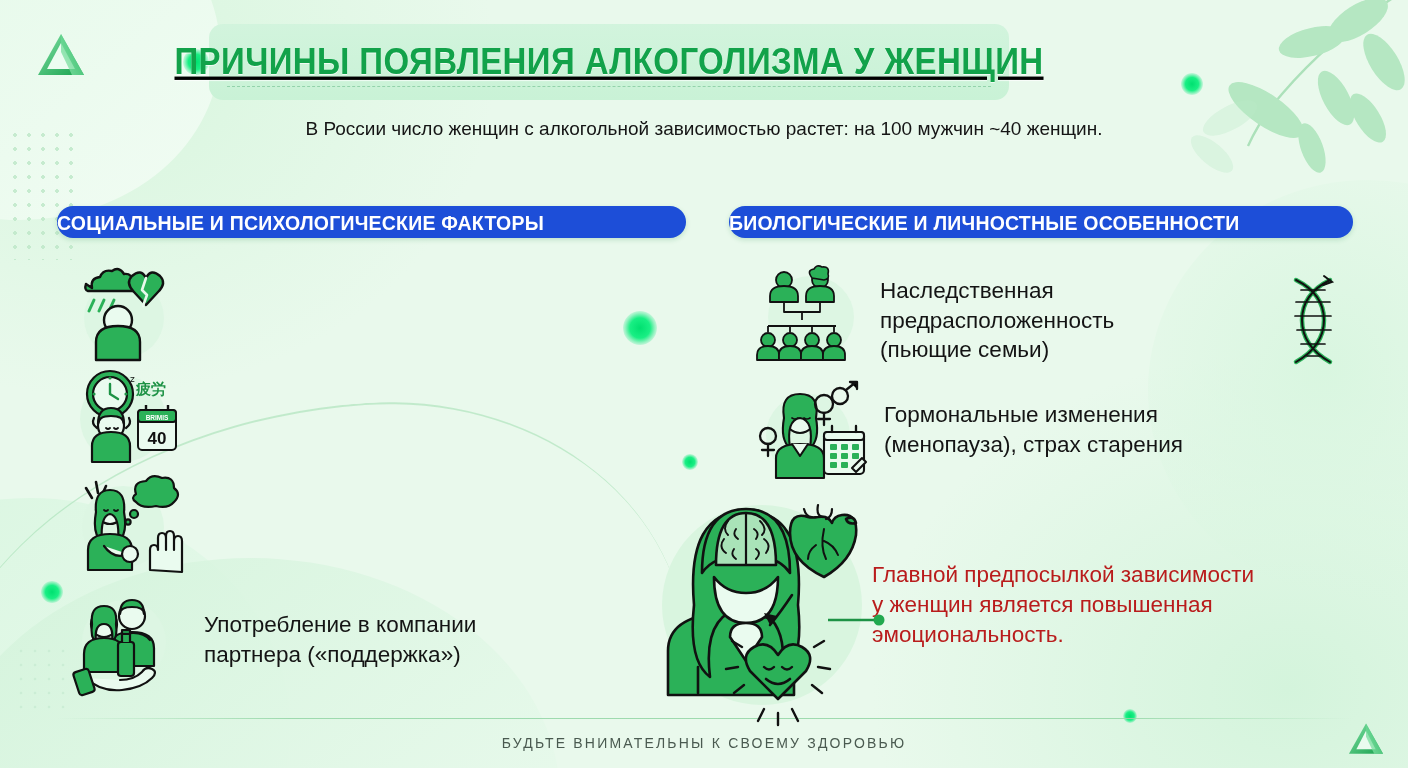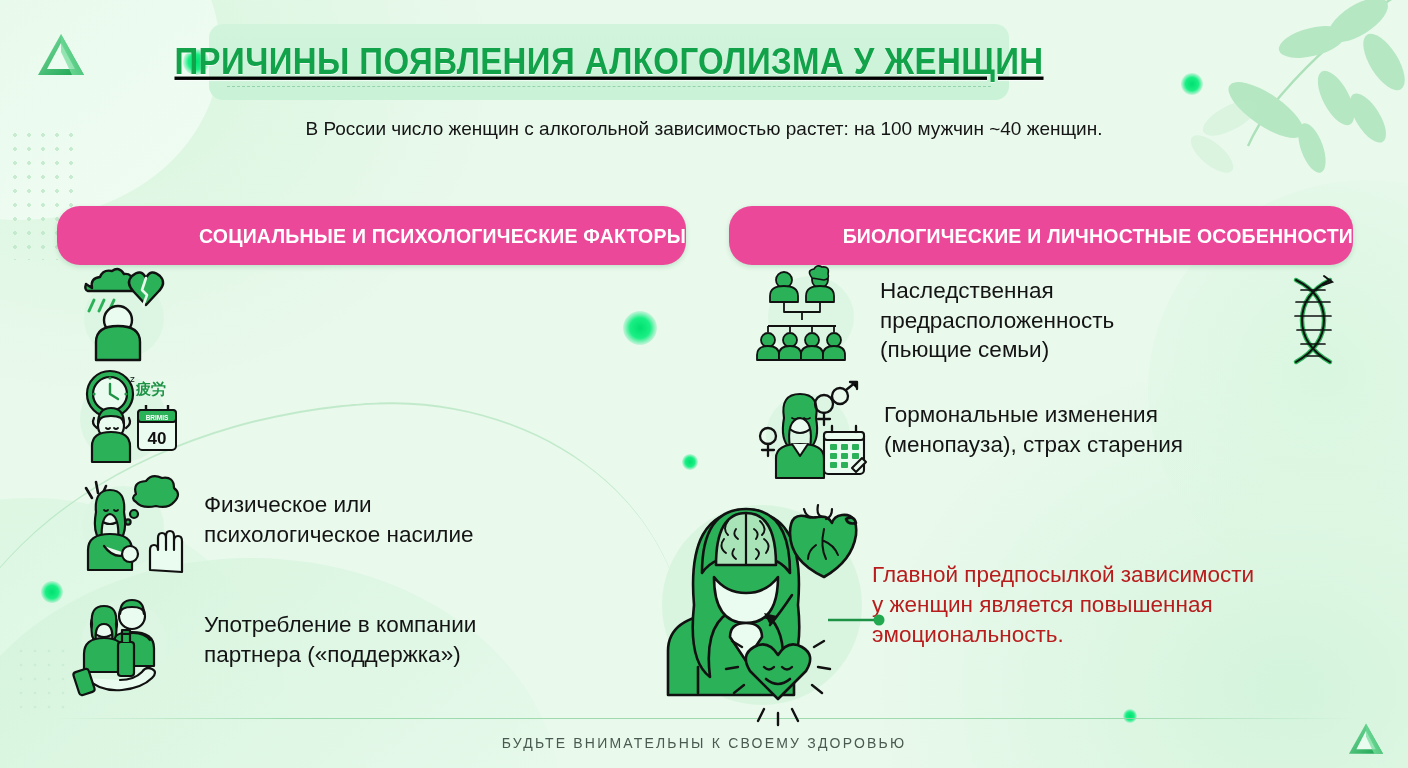--- a/index.html
+++ b/index.html
@@ -76,23 +76,23 @@
     transform:scaleY(1.12);
   }
 
   .subtitle {
     position:absolute; left:0; right:0; top:116px;
     text-align:center; font-size:19px; color:#151515; line-height:1.35;
   }
 
   
   .pill {
-    position:absolute; height:59px; border-radius:23px;
-    background:#ec4899;
-    display:flex; align-items:center; justify-content:flex-end;
+    position:absolute; height:32px; border-radius:23px;
+    background:#1d4ed8;
+    display:flex; align-items:center; justify-content:flex-start;
     box-shadow:0 2px 5px rgba(18,130,60,.18);
   }
   .pill-label {
     color:#ffffff; font-weight:bold; font-size:19.5px; letter-spacing:.2px;
     white-space:nowrap; transform:scaleY(1.08);
   }
   #pill-left  { left:57px;  top:206px; width:629px; }
   #pill-right { left:729px; top:206px; width:624px; }
 
   
@@ -269,22 +269,20 @@
         <path d="M18 94 v-20 q0-16 22-16 q22 0 22 16 v20z" fill="#2bb158"></path>
         <path d="M34 70 q10 14 24 8" fill="#eafbef" stroke="#111" stroke-width="2.2"></path>
         <circle cx="60" cy="78" r="8" fill="#eafbef"></circle>
         <path d="M66 18 q-4-12 10-13 q6-8 16-3 q12-2 12 10 q8 6 0 14 q-6 7-18 4 q-14 3-20-4 q-6-4 0-8z" fill="#2bb158"></path>
         <circle cx="64" cy="38" r="4" fill="#2bb158"></circle>
         <circle cx="58" cy="46" r="2.6" fill="#2bb158"></circle>
         <path d="M80 94 v-20 q0-5 4-5 q4 0 4 5 v-12 q0-5 4-5 q4 0 4 5 v12 v-14 q0-5 4-5 q4 0 4 5 v14 v-9 q0-5 4-5 q4 0 4 5 v31z" fill="#eafbef"></path>
       </g>
     </svg>
   </div>
-  <div class="item-text" style="margin-left:14px; margin-top:14px;">Физическое или
-психологическое насилие</div>
 </div>
 
 <div class="item" style="left:70px; top:594px;">
   <div class="item-icon" style="width:120px;height:104px;">
     <div class="icon-halo" style="left:12px;top:6px;width:84px;height:84px;"></div>
     <svg width="120" height="104" viewBox="0 0 120 104">
       <g stroke="#111" stroke-width="2.2" stroke-linecap="round" stroke-linejoin="round">
         <circle cx="62" cy="22" r="13" fill="#eafbef"></circle>
         <path d="M50 20 q0-14 12-14 q12 0 12 14 q0-7-12-7 q-12 0-12 7z" fill="#2bb158"></path>
         <path d="M40 72 v-18 q0-16 22-16 q22 0 22 16 v18z" fill="#2bb158"></path>

